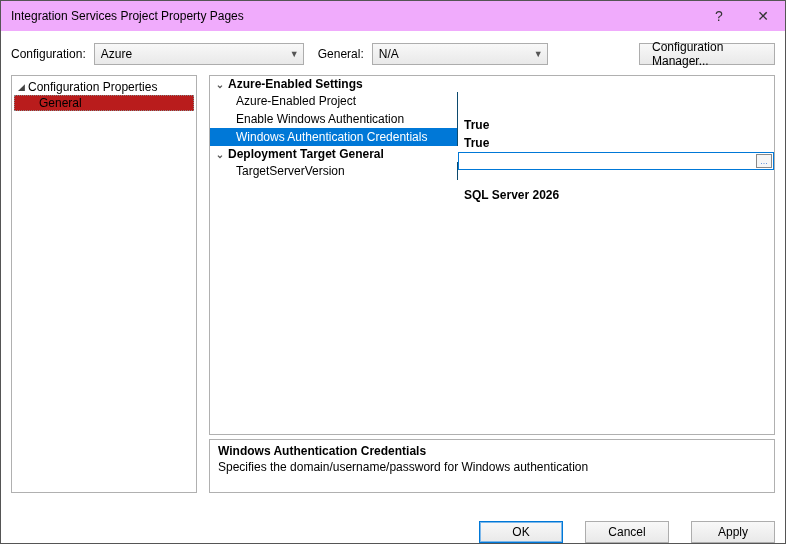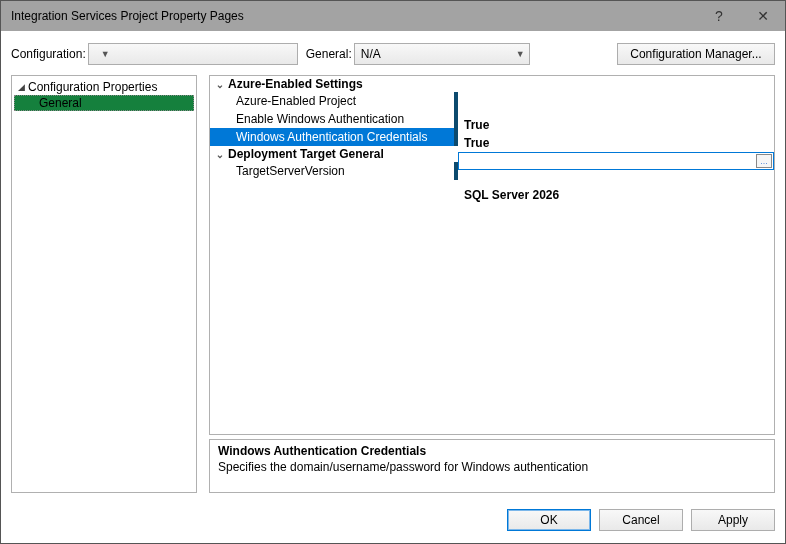--- a/index.html
+++ b/index.html
@@ -12,32 +12,33 @@
     width: 786px;
     height: 544px;
     overflow: hidden;
     border: 1px solid #555;
   }
   .titlebar {
     height: 30px;
     display: flex;
     align-items: center;
     padding: 0 0 0 10px;
-    background: #a3a3a3;
+    background: #f0abfc;
   }
   .titlebar .title { flex: 1; font-size: 12px; }
   .titlebar .tbtn {
     width: 44px; height: 30px;
     display: flex; align-items: center; justify-content: center;
     font-size: 14px; color: #333;
   }
   .config-row {
     display: flex;
     align-items: center;
     padding: 12px 10px 10px 10px;
+    gap: 6px;
   }
   .config-row label { margin-right: 2px; }
   .dropdown {
     height: 22px;
     border: 1px solid #adadad;
     background: linear-gradient(#f8f8f8,#e9e9e9);
     display: flex; align-items: center;
     padding: 0 4px 0 6px;
     position: relative;
   }
@@ -68,21 +69,21 @@
     padding: 1px 4px 1px 6px;
     font-size: 12px;
   }
   .tree-node .caret {
     width: 10px; font-size: 9px; color:#444;
   }
   .tree-child {
     padding: 1px 4px 1px 26px;
   }
   .tree-child.selected {
-    background: #15803d;
+    background: #b91c1c;
     border: 1px dotted #888;
     margin: 0 2px;
     padding: 0 2px 0 24px;
   }
   .rightpane {
     flex: 1;
     display: flex; flex-direction: column;
     gap: 4px;
   }
   .propgrid {
@@ -102,21 +103,21 @@
   .pg-row {
     display: flex;
     height: 18px;
     align-items: center;
   }
   .pg-row .pg-name {
     width: 248px;
     padding-left: 26px;
     height:100%;
     display:flex;align-items:center;
-    border-right: 4px solid #0c4a6e;
+    border-right: 1px solid #0c4a6e;
   }
   .pg-row .pg-val {
     flex: 1;
     padding-left: 6px;
     height:100%;
     display:flex;align-items:center;
     font-weight: bold;
     margin-top: 48px;
   }
   .pg-row.selected .pg-name {
@@ -142,49 +143,50 @@
   .desc-box {
     border: 1px solid #b0b0b0;
     height: 54px;
     padding: 4px 8px;
     background: #fff;
   }
   .desc-box .dtitle { font-weight: bold; margin-bottom: 2px;}
   .footer {
     height: 46px;
     display: flex;
-    align-items: center;
+    align-items: flex-end;
     justify-content: flex-end;
     padding: 0 10px;
-    gap: 8px;
+    gap: 22px;
   }
   .footer .btn { width: 84px; justify-content: center;}
   .footer .btn.default { border: 1px solid #0078d7; box-shadow: inset 0 0 0 1px #7cb7ea;}
 </style>
 </head>
 <body>
 
 <div class="titlebar">
   <div class="title">Integration Services Project Property Pages</div>
   <div class="tbtn">?</div>
   <div class="tbtn">✕</div>
 </div>
 
 <div class="config-row">
   <label>Configuration:</label>
   <div class="dropdown" style="width:210px">
+    <span class="dd-text">Azure</span>
     <span class="dd-arrow">▼</span>
   </div>
   <label style="margin-left:8px">General:</label>
   <div class="dropdown" style="width:176px">
     <span class="dd-text">N/A</span>
     <span class="dd-arrow">▼</span>
   </div>
   <div style="flex:1"></div>
-  <div class="btn" style="width:158px">Configuration Manager...</div>
+  <div class="btn" style="width:136px">Configuration Manager...</div>
 </div>
 
 <div class="main">
   <div class="tree">
     <div class="tree-node">
       <span class="caret">◢</span>
       <span>Configuration Properties</span>
     </div>
     <div class="tree-child selected">
       <span>General</span>

